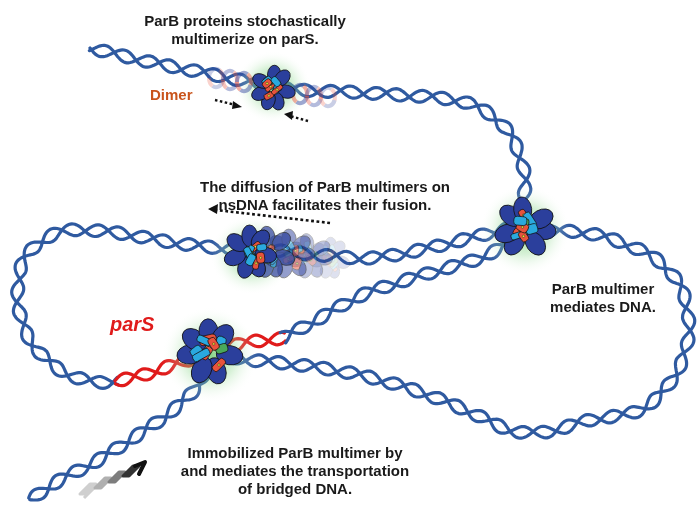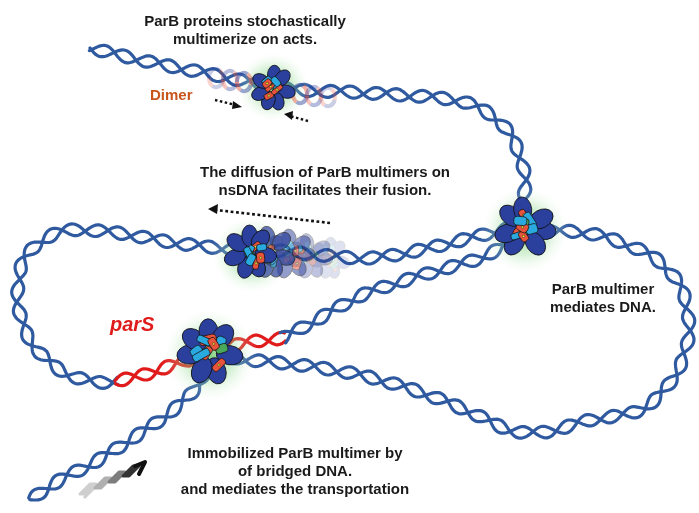--- a/index.html
+++ b/index.html
@@ -11,21 +11,21 @@
     font-weight: bold;
     font-size: 15px;
     line-height: 18px;
     color: #1a1a1a;
     text-align: center;
     white-space: nowrap;
   }
   .lbl i { font-style: italic; }
   #lbl-top { left: 120px; top: 12px; width: 250px; text-align: center; }
   #lbl-dimer { left: 150px; top: 86px; color: #c9541c; font-size: 15px; text-align: right; }
-  #lbl-diffusion { left: 190px; top: 163px; width: 270px; }
+  #lbl-diffusion { left: 190px; top: 178px; width: 270px; }
   #lbl-bridge { left: 538px; top: 280px; width: 130px; }
   #lbl-pars { left: 110px; top: 315px; color: #e01b1b; font-size: 20px; font-style: italic; text-align: left; }
   #lbl-immob { left: 150px; top: 444px; width: 290px; }
 </style>
 </head>
 <body>
 
 <svg id="stage" width="699" height="513" viewBox="0 0 699 513" xmlns="http://www.w3.org/2000/svg">
   <defs>
     <radialGradient id="glowGrad" cx="50%" cy="50%" r="50%">
@@ -292,29 +292,29 @@
       <path d="M95,488 l10,-10 h6 l-10,10 z" fill="#b0b0b0" stroke="#b0b0b0" stroke-width="3" stroke-linejoin="round"></path>
       <path d="M109,482 l10,-10 h6 l-10,10 z" fill="#7d7d7d" stroke="#7d7d7d" stroke-width="3" stroke-linejoin="round"></path>
       <path d="M123,476 l10,-10 h6 l-10,10 z" fill="#333333" stroke="#333333" stroke-width="3" stroke-linejoin="round"></path>
       <path d="M135,466 l10,-4 l-6,12" fill="none" stroke="#111" stroke-width="4" stroke-linejoin="round" stroke-linecap="round"></path>
     </g>
   </g>
 </svg>
 
 <div class="lbl" id="lbl-top">
   <div>ParB proteins stochastically</div>
-  <div>multimerize on acts.</div>
+  <div>multimerize on parS.</div>
 </div>
 <div class="lbl" id="lbl-dimer">Dimer</div>
 <div class="lbl" id="lbl-diffusion">
   <div>The diffusion of ParB multimers on</div>
   <div>nsDNA facilitates their fusion.</div>
 </div>
 <div class="lbl" id="lbl-bridge">
   <div>ParB multimer</div>
   <div>mediates DNA.</div>
 </div>
 <div class="lbl" id="lbl-pars">parS</div>
 <div class="lbl" id="lbl-immob">
   <div>Immobilized ParB multimer by</div>
+  <div>and mediates the transportation</div>
   <div>of bridged DNA.</div>
-  <div>and mediates the transportation</div>
 </div>
 
 </body></html>

